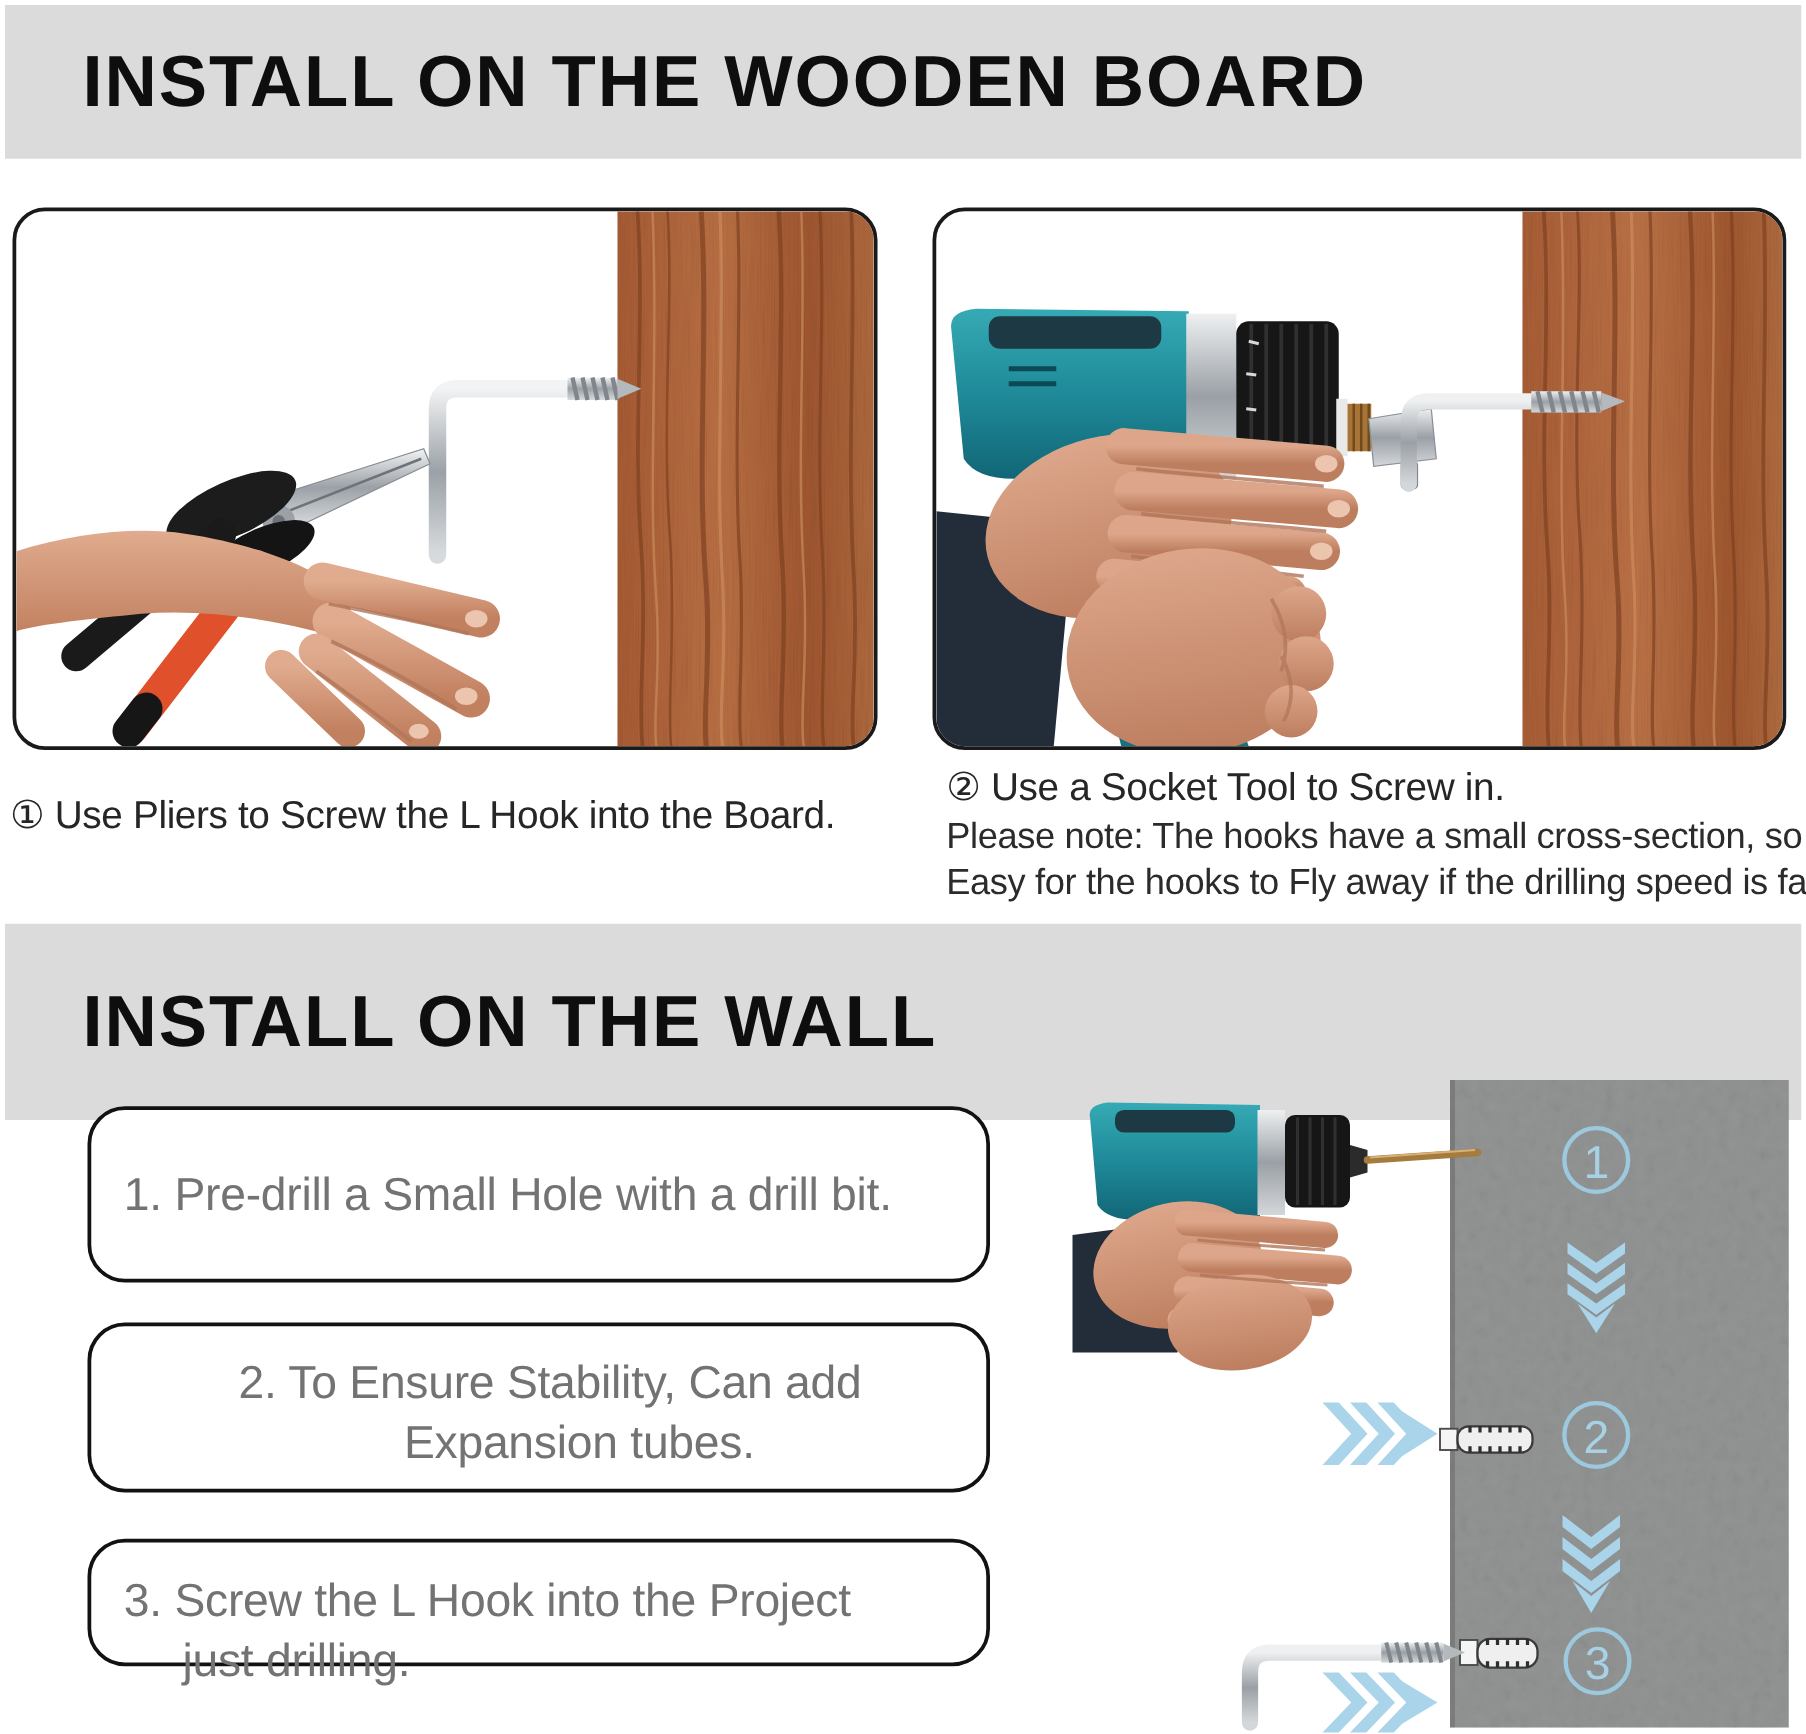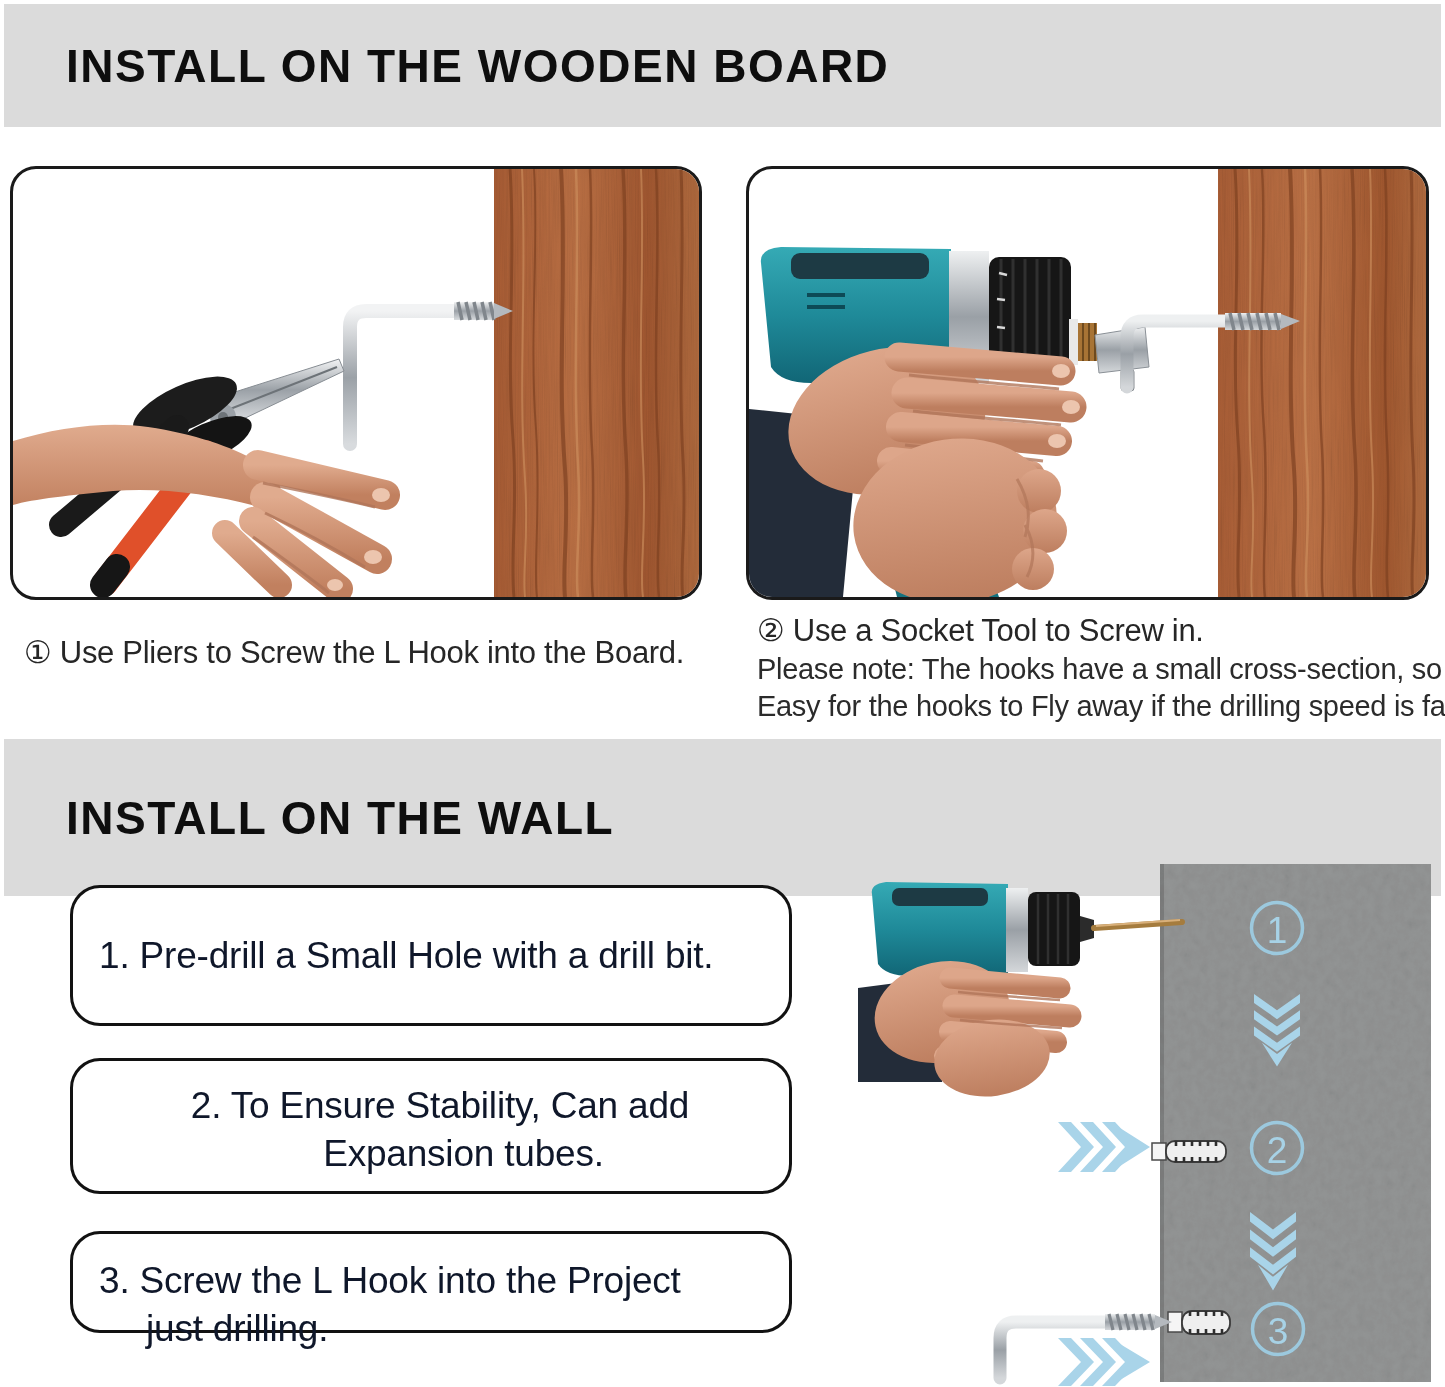--- a/index.html
+++ b/index.html
@@ -5,42 +5,42 @@
   html,body{margin:0;padding:0;background:#ffffff;}
   body{
     position:relative;width:1445px;height:1387px;overflow:hidden;
     font-family:"Liberation Sans","DejaVu Sans",sans-serif;color:#1c1c1c;
   }
   .banner{
     position:absolute;left:4px;width:1437px;background:#dbdbdb;
     display:flex;align-items:center;
   }
   .banner .banner-text{
-    padding-left:62px;font-size:46px;font-weight:bold;letter-spacing:1.5px;
+    padding-left:62px;font-size:58px;font-weight:bold;letter-spacing:1.5px;
     color:#0e0e0e;white-space:nowrap;
   }
   #banner-board{top:4px;height:123px;}
   #banner-wall{top:739px;height:157px;}
   .panel{
     position:absolute;top:166px;height:434px;border:3px solid #1a1a1a;
     border-radius:26px;overflow:hidden;background:#fff;box-sizing:border-box;
   }
   #panel-pliers{left:10px;width:692px;}
   #panel-drill{left:746px;width:683px;}
   .caption{position:absolute;font-size:31px;color:#262626;letter-spacing:-0.3px;white-space:nowrap;}
-  #caption-step1{left:24px;top:634px;}
+  #caption-step1{left:8px;top:634px;}
   #caption-step2{left:757px;top:612px;}
   .note{
     position:absolute;left:757px;top:651px;font-size:29px;line-height:37px;
     color:#2b2b2b;letter-spacing:-0.3px;white-space:nowrap;
   }
   .stepbox{
     position:absolute;left:70px;width:722px;border:3px solid #121212;
     border-radius:30px;box-sizing:border-box;background:#fff;
-    font-size:37px;color:#0f172a;letter-spacing:-0.2px;
+    font-size:37px;color:#737373;letter-spacing:-0.2px;
   }
   #stepbox-1{top:885px;height:141px;display:flex;align-items:center;}
   #stepbox-1 .line1{padding-left:26px;}
   #stepbox-2{top:1058px;height:136px;padding:21px 0 0 18px;text-align:center;}
   #stepbox-3{top:1231px;height:102px;padding:23px 0 0 26px;}
   .stepbox .line{display:block;line-height:48px;white-space:nowrap;}
   .stepbox .line.indent{padding-left:47px;}
   #wall-graphic{position:absolute;left:850px;top:860px;width:595px;height:527px;}
   svg{display:block;}
 </style>

